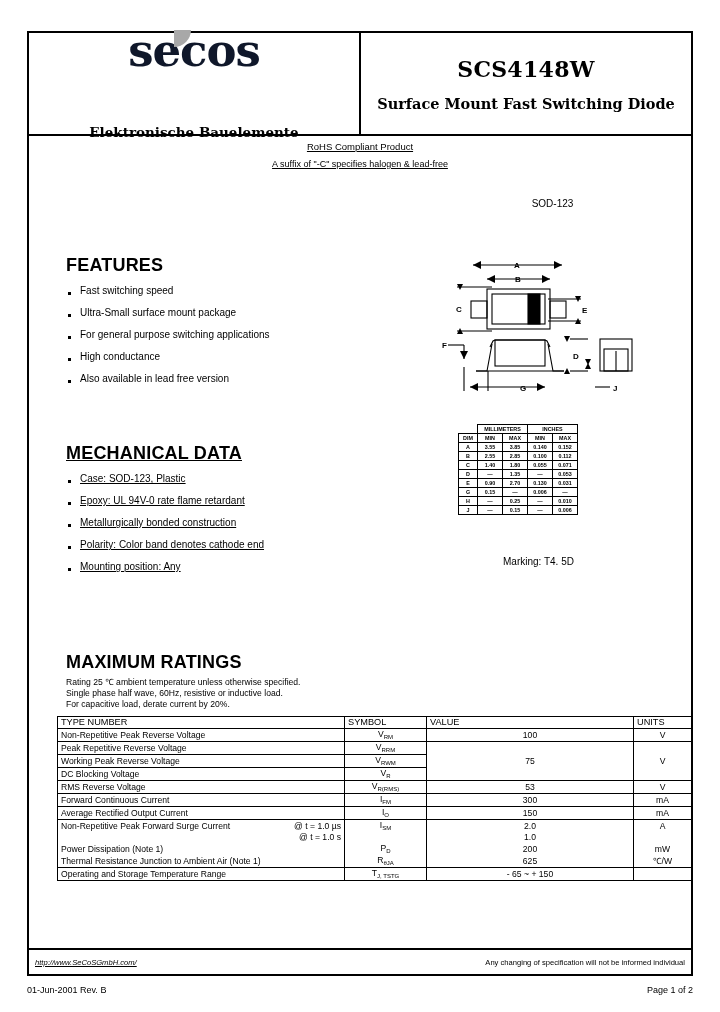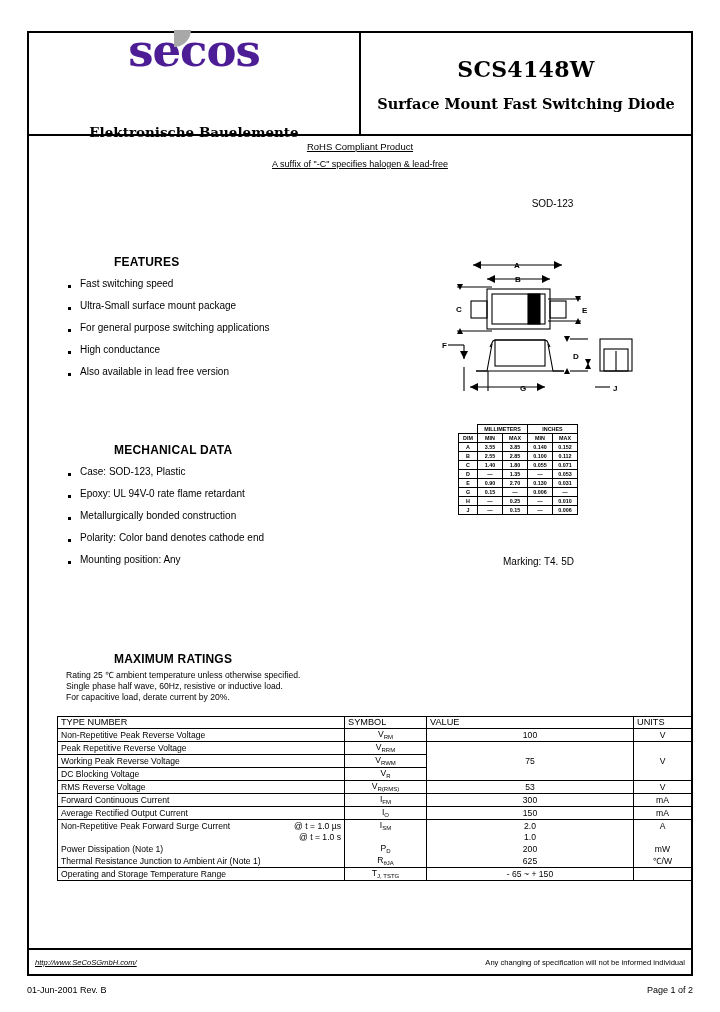--- a/index.html
+++ b/index.html
@@ -63,21 +63,21 @@
 
   
   .logo {
     position: relative;
     font-family: "DejaVu Serif", serif;
     font-weight: bold;
     font-size: 45px;
     letter-spacing: -1px;
     line-height: 1;
     margin-bottom: 9px;
-    color: #4c1d95;
+    color: #0f172a;
   }
   .logo .wedge {
     position: absolute;
     left: 46px;
     top: 2px;
     width: 17px;
     height: 17px;
     background: #a8a8a8;
     border-bottom-right-radius: 17px;
   }
@@ -107,24 +107,23 @@
     top: 108px;
     width: 100%;
     text-align: center;
     font-size: 9.5px;
   }
   .rohs span { text-decoration: underline; }
   .rohs .line2 { margin-top: 7px; display: block; font-size: 9px;}
 
   
   .sec-title {
-    font-size: 12px;
+    font-size: 18px;
     font-weight: bold;
     letter-spacing: 0.2px;
-    margin-left: 48px;
   }
   .bullets {
     list-style: none;
     margin: 9px 0 0 0;
     padding: 0;
     font-size: 10px;
   }
   .bullets li {
     margin: 0 0 11px 0;
     padding-left: 14px;
@@ -135,21 +134,21 @@
     content: "";
     position: absolute;
     left: 2px;
     top: 7px;
     width: 3px;
     height: 3px;
     background: #000;
   }
 
   #features-block { position: absolute; left: 66px; top: 255px; width: 300px; }
-  #mechanical-block { position: absolute; left: 66px; top: 443px; width: 320px; }
+  #mechanical-block { position: absolute; left: 66px; top: 443px; width: 320px; text-decoration: underline; }
 
   
   #package-block { position: absolute; left: 440px; top: 198px; width: 215px; }
   .sod-label {
     text-align: center;
     font-size: 10px;
     margin-left: 10px;
   }
   .marking {
     position: absolute;

